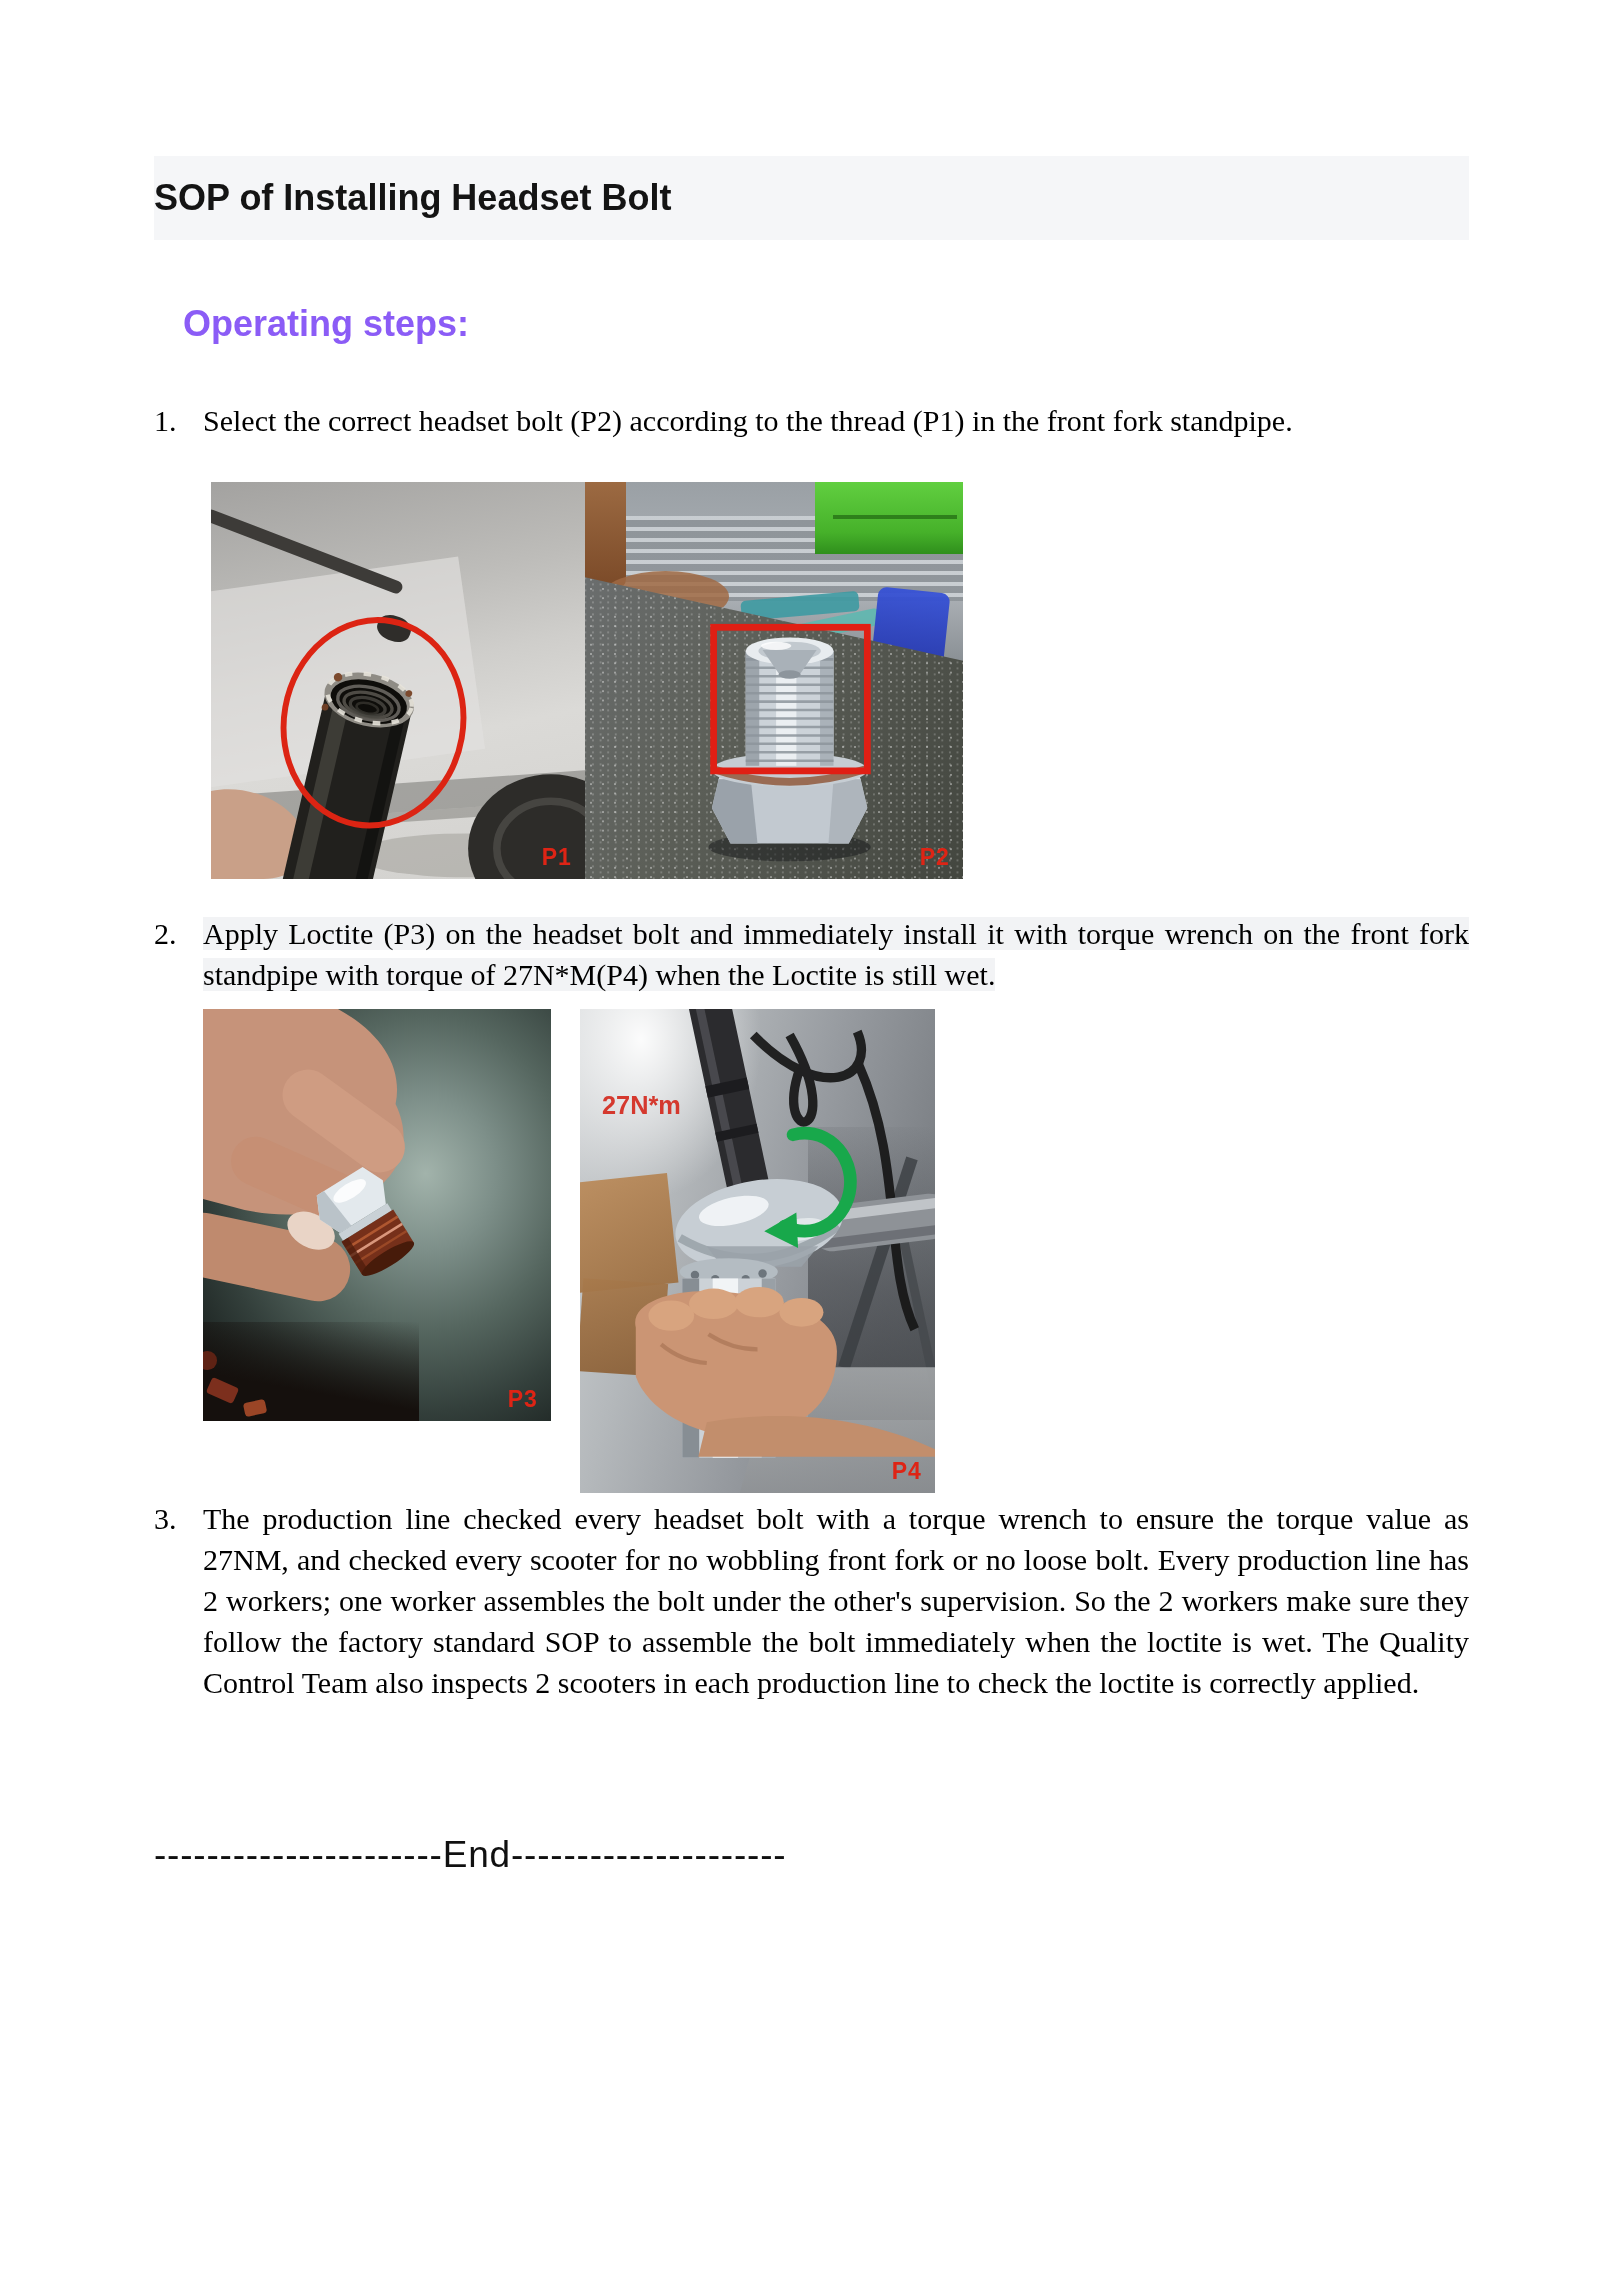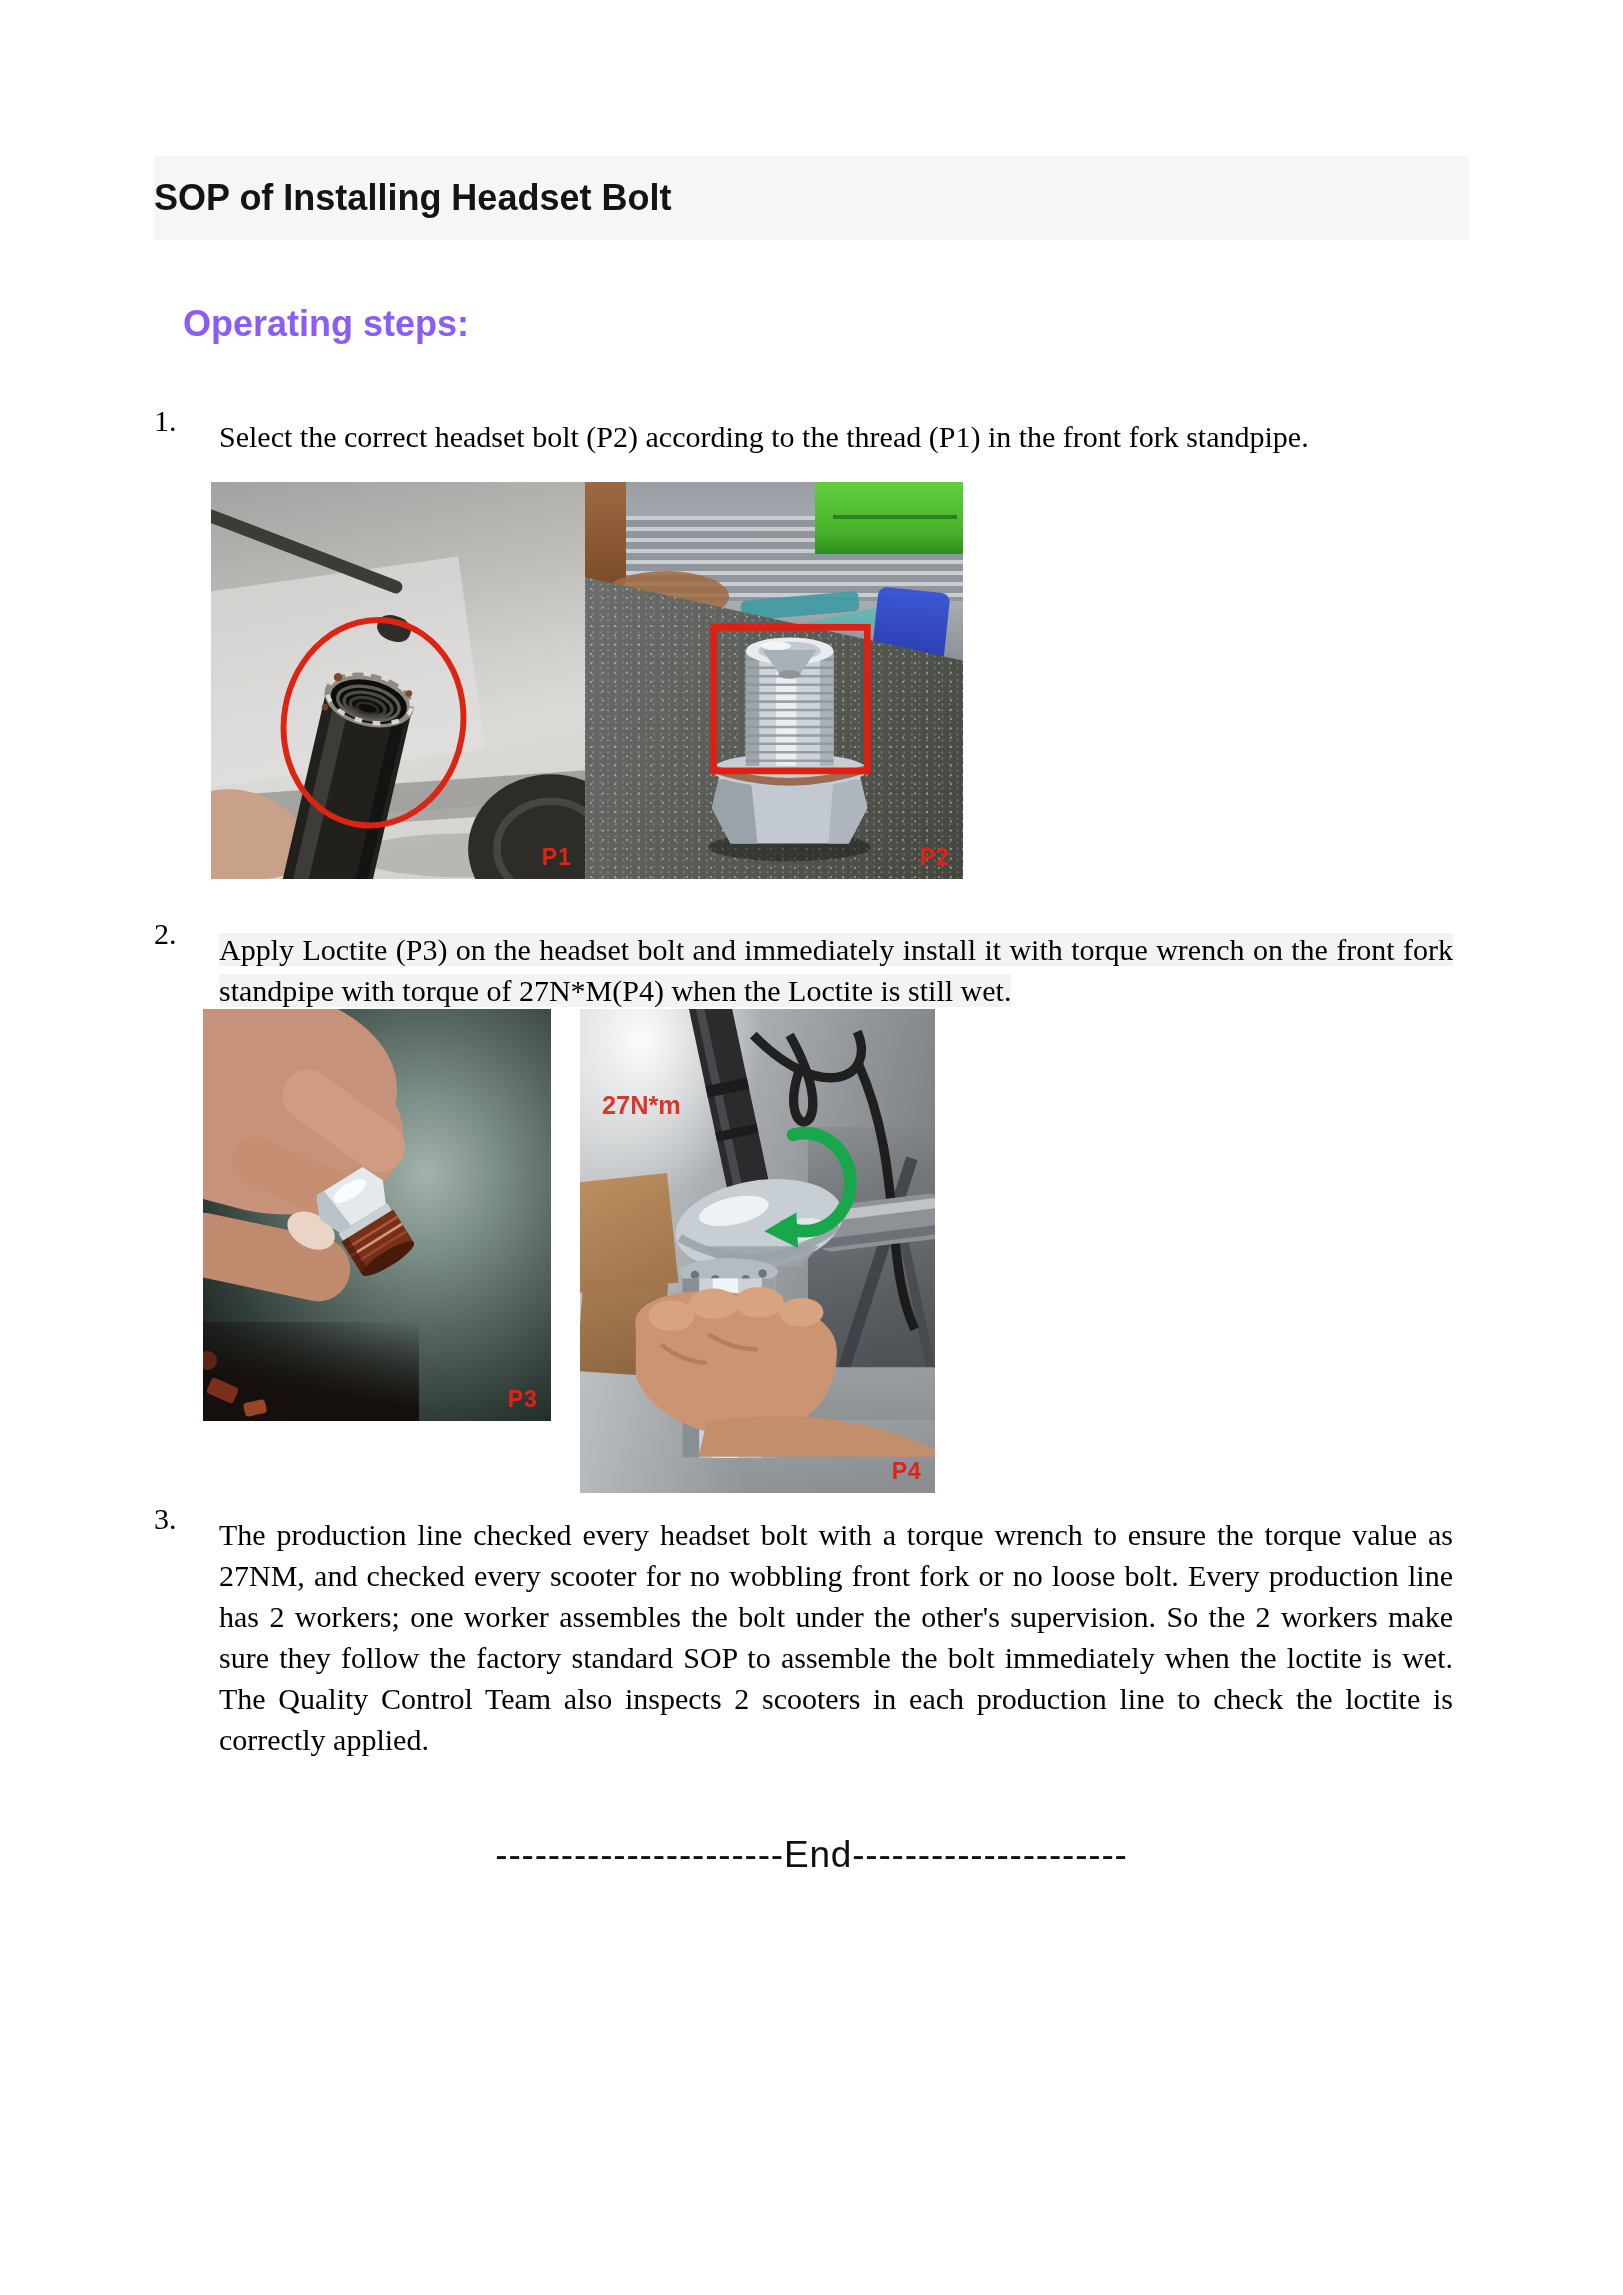--- a/index.html
+++ b/index.html
@@ -12,29 +12,29 @@
              background:var(--title-bar-bg,#f5f6f8);
              display:flex;align-items:center;}
   .title-bar h1{margin:0;font:bold 36px/1 "Liberation Sans",sans-serif;color:#141414}
 
   .section-heading{position:absolute;left:167px;top:287px;margin:16px;
                    font:bold 36px/1.15 "Liberation Sans",sans-serif;color:#8b5cf6}
 
   .step{position:absolute;left:154px;width:1315px;display:flex;
         font-size:30px;line-height:41px}
   .step-num{flex:0 0 49px}
-  .step-text{margin:16px;flex:1}
+  .step-text{margin:0;flex:1}
   .step-1{top:400px}
   .step-2{top:913px}
   .step-2 .step-text{text-align:justify}
   .step-2 .hl{background:var(--step2-highlight,#f2f3f5)}
   .step-3{top:1498px}
   .step-3 .step-text{text-align:justify}
 
-  .end-line{position:absolute;left:154px;top:1833px;width:1315px;text-align:center;
+  .end-line{position:absolute;left:154px;top:1833px;width:1315px;
             font:37px/1.2 "Liberation Sans",sans-serif;color:#101010;letter-spacing:0.8px}
 
   
   .photo-row{position:absolute;display:flex}
   .row-1{left:211px;top:482px;}
   .row-2{left:203px;top:1009px;gap:29px}
   .photo{position:relative;margin:0;overflow:hidden}
   .photo > svg{position:absolute;left:0;top:0;width:100%;height:100%}
   .photo-label{position:absolute;right:13.5px;bottom:8.5px;z-index:5;
                font:bold 23px "Liberation Sans",sans-serif;

